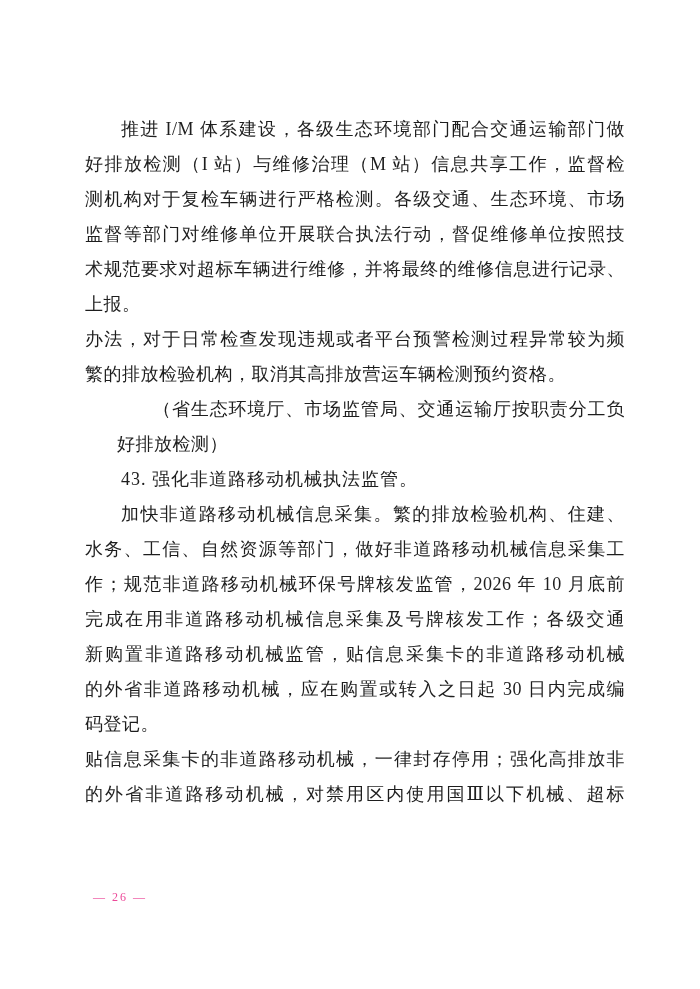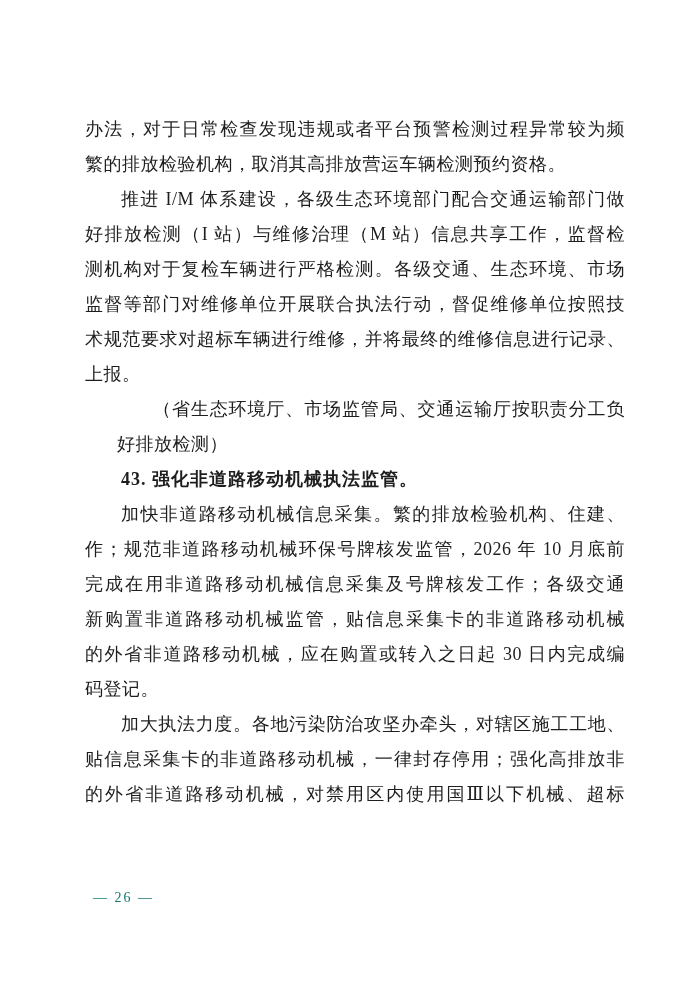--- a/index.html
+++ b/index.html
@@ -33,77 +33,77 @@
     white-space: normal;
   }
   .line.last {
     text-align: left;
     text-align-last: left;
   }
   .line.indent {
     text-indent: 2em;
   }
   .heading .line {
-    font-weight: bold;
+    font-weight: normal;
     letter-spacing: 1px;
   }
   .agency-note .line {
     letter-spacing: 0.5px;
     margin-left: 32px;
   }
   .page-footer {
     position: absolute;
     left: 93px;
     top: 890px;
-    font-size: 14px;
+    font-size: 12px;
     letter-spacing: 2px;
-    color: #0f766e;
+    color: #ec4899;
   }
 </style>
 </head>
 <body>
 
 <div class="page">
 
   <div class="text-block">
 
     <div>
-      <div class="line">办法，对于日常检查发现违规或者平台预警检测过程异常较为频</div>
-      <div class="line last">繁的排放检验机构，取消其高排放营运车辆检测预约资格。</div>
-    </div>
-
-    <div>
       <div class="line indent">推进 I/M 体系建设，各级生态环境部门配合交通运输部门做</div>
       <div class="line">好排放检测（I 站）与维修治理（M 站）信息共享工作，监督检</div>
       <div class="line">测机构对于复检车辆进行严格检测。各级交通、生态环境、市场</div>
       <div class="line">监督等部门对维修单位开展联合执法行动，督促维修单位按照技</div>
       <div class="line">术规范要求对超标车辆进行维修，并将最终的维修信息进行记录、</div>
       <div class="line last">上报。</div>
+    </div>
+
+    <div>
+      <div class="line">办法，对于日常检查发现违规或者平台预警检测过程异常较为频</div>
+      <div class="line last">繁的排放检验机构，取消其高排放营运车辆检测预约资格。</div>
     </div>
 
     <div class="agency-note">
       <div class="line indent">（省生态环境厅、市场监管局、交通运输厅按职责分工负责，</div>
       <div class="line last">好排放检测）</div>
     </div>
 
     <div class="heading">
       <div class="line last indent">43. 强化非道路移动机械执法监管。</div>
     </div>
 
     <div>
       <div class="line indent">加快非道路移动机械信息采集。繁的排放检验机构、住建、</div>
+      <div class="line">水务、工信、自然资源等部门，做好非道路移动机械信息采集工</div>
       <div class="line">作；规范非道路移动机械环保号牌核发监管，2026 年 10 月底前</div>
       <div class="line">完成在用非道路移动机械信息采集及号牌核发工作；各级交通</div>
       <div class="line">新购置非道路移动机械监管，贴信息采集卡的非道路移动机械</div>
       <div class="line">的外省非道路移动机械，应在购置或转入之日起 30 日内完成编</div>
       <div class="line last">码登记。</div>
     </div>
 
     <div>
-      <div class="line indent">加大执法力度。各地污染防治攻坚办牵头，对辖区施工工地、</div>
       <div class="line">贴信息采集卡的非道路移动机械，一律封存停用；强化高排放非</div>
       <div class="line">的外省非道路移动机械，对禁用区内使用国Ⅲ以下机械、超标</div>
     </div>
 
   </div>
 
   <div class="page-footer">— 26 —</div>
 
 </div>
 

